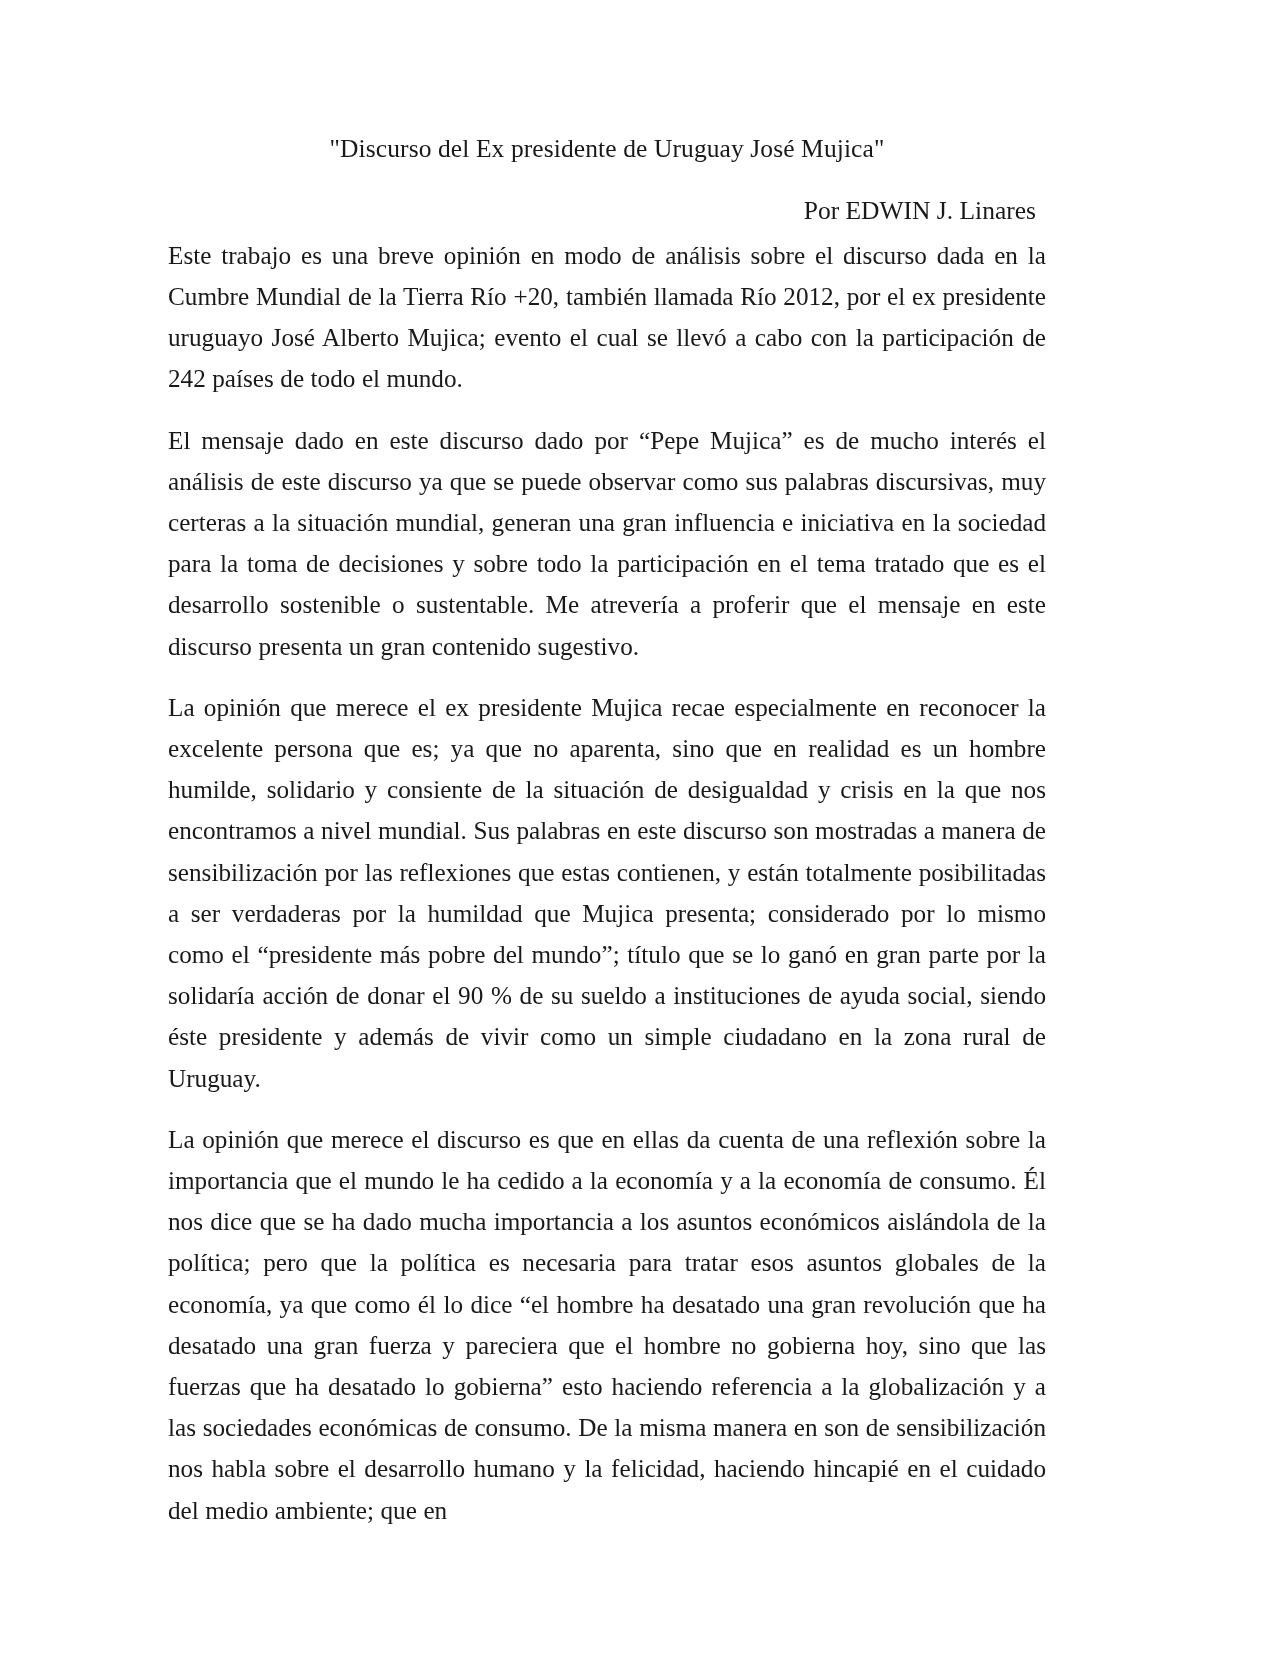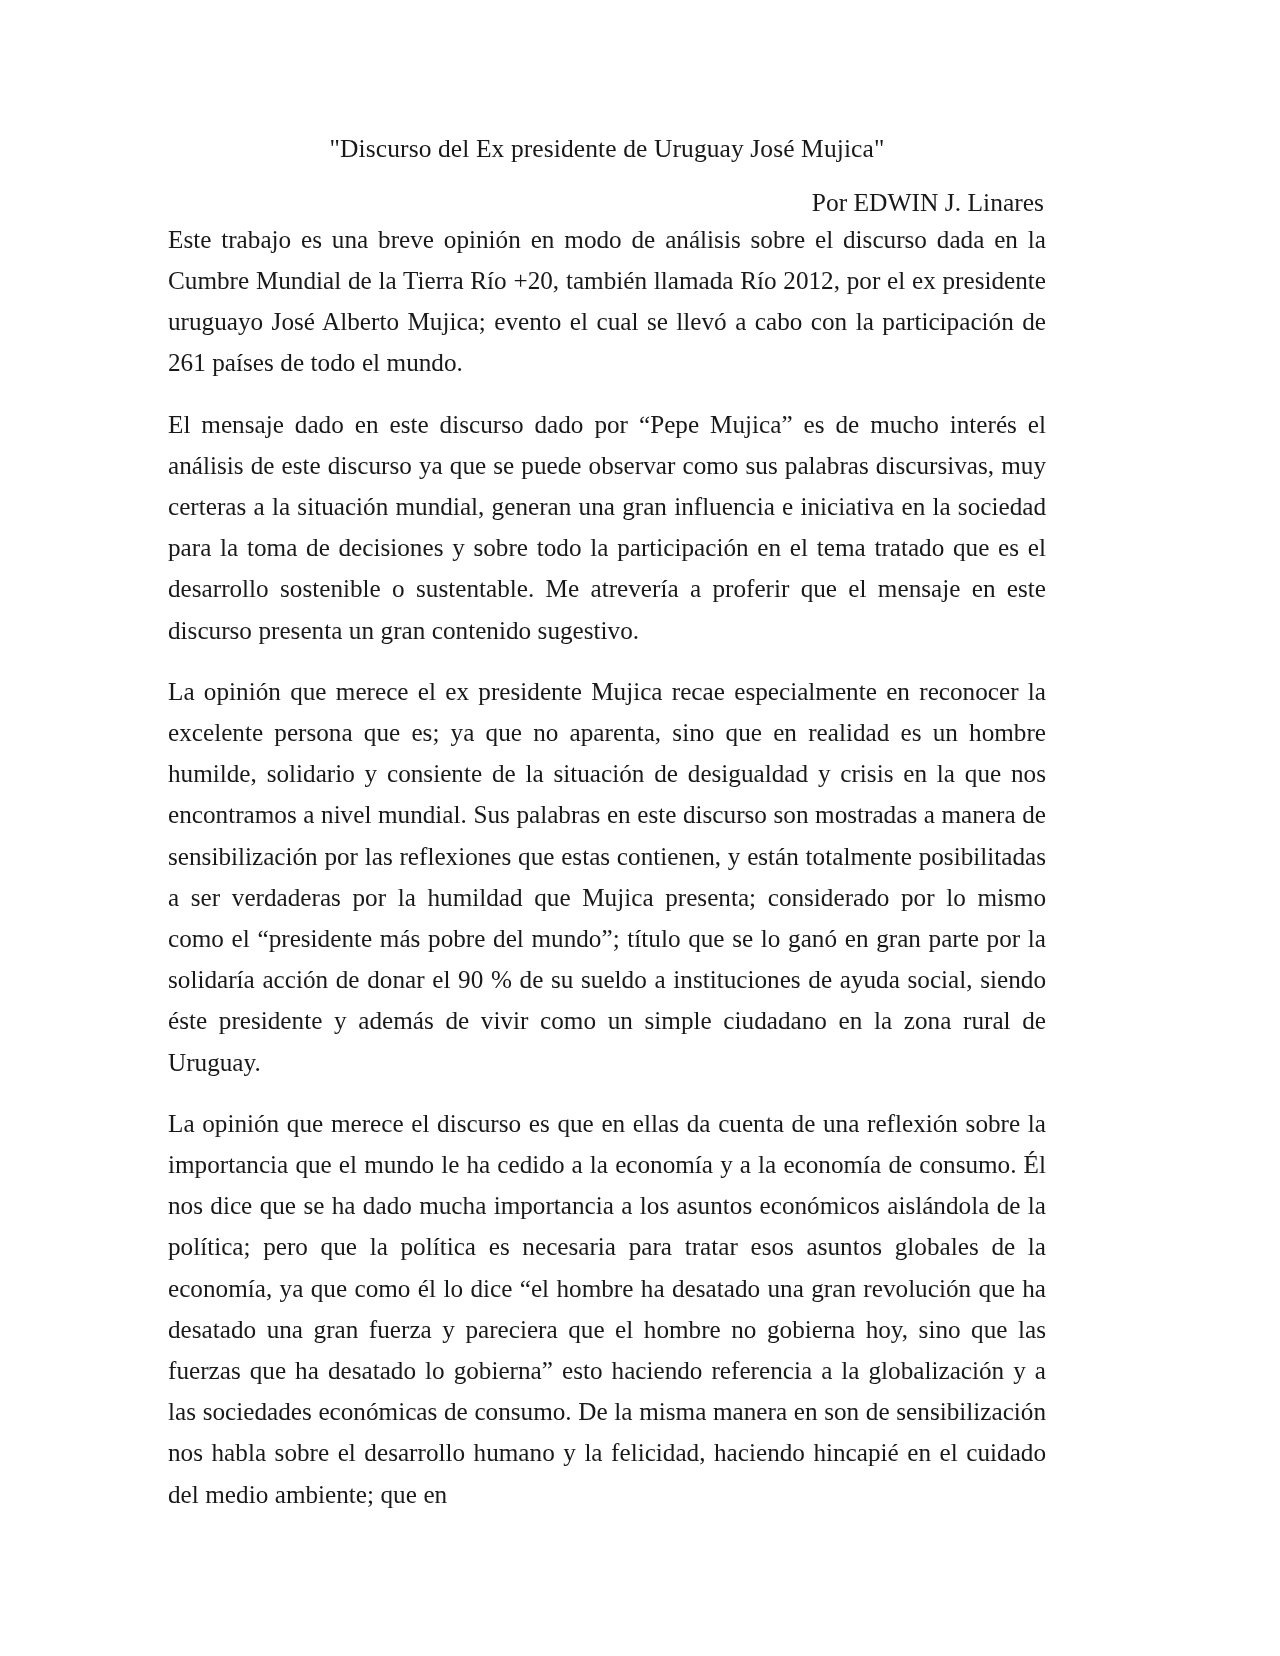--- a/index.html
+++ b/index.html
@@ -36,21 +36,21 @@
     margin: 0;
     padding-top: 133px;
     font-weight: normal;
     letter-spacing: 0.1px;
     color: #191919;
   }
   .byline {
     text-align: right;
     font-size: 25.5px;
     line-height: 1.25;
-    margin: 0;
+    margin: 8px;
     padding-top: 22px;
     padding-right: 2px;
     color: #191919;
   }
   p.para {
     text-align: justify;
     text-justify: inter-word;
     font-size: 25.2px;
     line-height: 41.2px;
     margin: 0;
@@ -74,21 +74,21 @@
 </head>
 <body>
 
 <div class="page">
   <div class="content">
 
     <h1 class="doc-title">"Discurso del Ex presidente de Uruguay José Mujica"</h1>
 
     <div class="byline">Por EDWIN J. Linares</div>
 
-    <p class="para first-para">Este trabajo es una breve opinión en modo de análisis sobre el discurso dada en la Cumbre Mundial de la Tierra Río +20, también llamada Río 2012, por el ex presidente uruguayo José Alberto Mujica; evento el cual se llevó a cabo con la participación de 261 países de todo el mundo.</p>
+    <p class="para first-para">Este trabajo es una breve opinión en modo de análisis sobre el discurso dada en la Cumbre Mundial de la Tierra Río +20, también llamada Río 2012, por el ex presidente uruguayo José Alberto Mujica; evento el cual se llevó a cabo con la participación de 242 países de todo el mundo.</p>
 
     <p class="para">El mensaje dado en este discurso dado por “Pepe Mujica” es de mucho interés el análisis de este discurso ya que se puede observar como sus palabras discursivas, muy certeras a la situación mundial, generan una gran influencia e iniciativa en la sociedad para la toma de decisiones y sobre todo la participación en el tema tratado que es el desarrollo sostenible o sustentable. Me atrevería a proferir que el mensaje en este discurso presenta un gran contenido sugestivo.</p>
 
     <p class="para">La opinión que merece el ex presidente Mujica recae especialmente en reconocer la excelente persona que es; ya que no aparenta, sino que en realidad es un hombre humilde, solidario y consiente de la situación de desigualdad y crisis en la que nos encontramos a nivel mundial. Sus palabras en este discurso son mostradas a manera de sensibilización por las reflexiones que estas contienen, y están totalmente posibilitadas a ser verdaderas por la humildad que Mujica presenta; considerado por lo mismo como el “presidente más pobre del mundo”; título que se lo ganó en gran parte por la solidaría acción de donar el 90 % de su sueldo a instituciones de ayuda social, siendo éste presidente y además de vivir como un simple ciudadano en la zona rural de Uruguay.</p>
 
     <p class="para clip-bottom">La opinión que merece el discurso es que en ellas da cuenta de una reflexión sobre la importancia que el mundo le ha cedido a la economía y a la economía de consumo. Él nos dice que se ha dado mucha importancia a los asuntos económicos aislándola de la política; pero que la política es necesaria para tratar esos asuntos globales de la economía, ya que como él lo dice “el hombre ha desatado una gran revolución que ha desatado una gran fuerza y pareciera que el hombre no gobierna hoy, sino que las fuerzas que ha desatado lo gobierna” esto haciendo referencia a la globalización y a las sociedades económicas de consumo. De la misma manera en son de sensibilización nos habla sobre el desarrollo humano y la felicidad, haciendo hincapié en el cuidado del medio ambiente; que en</p>
 
   </div>
 </div>
 

